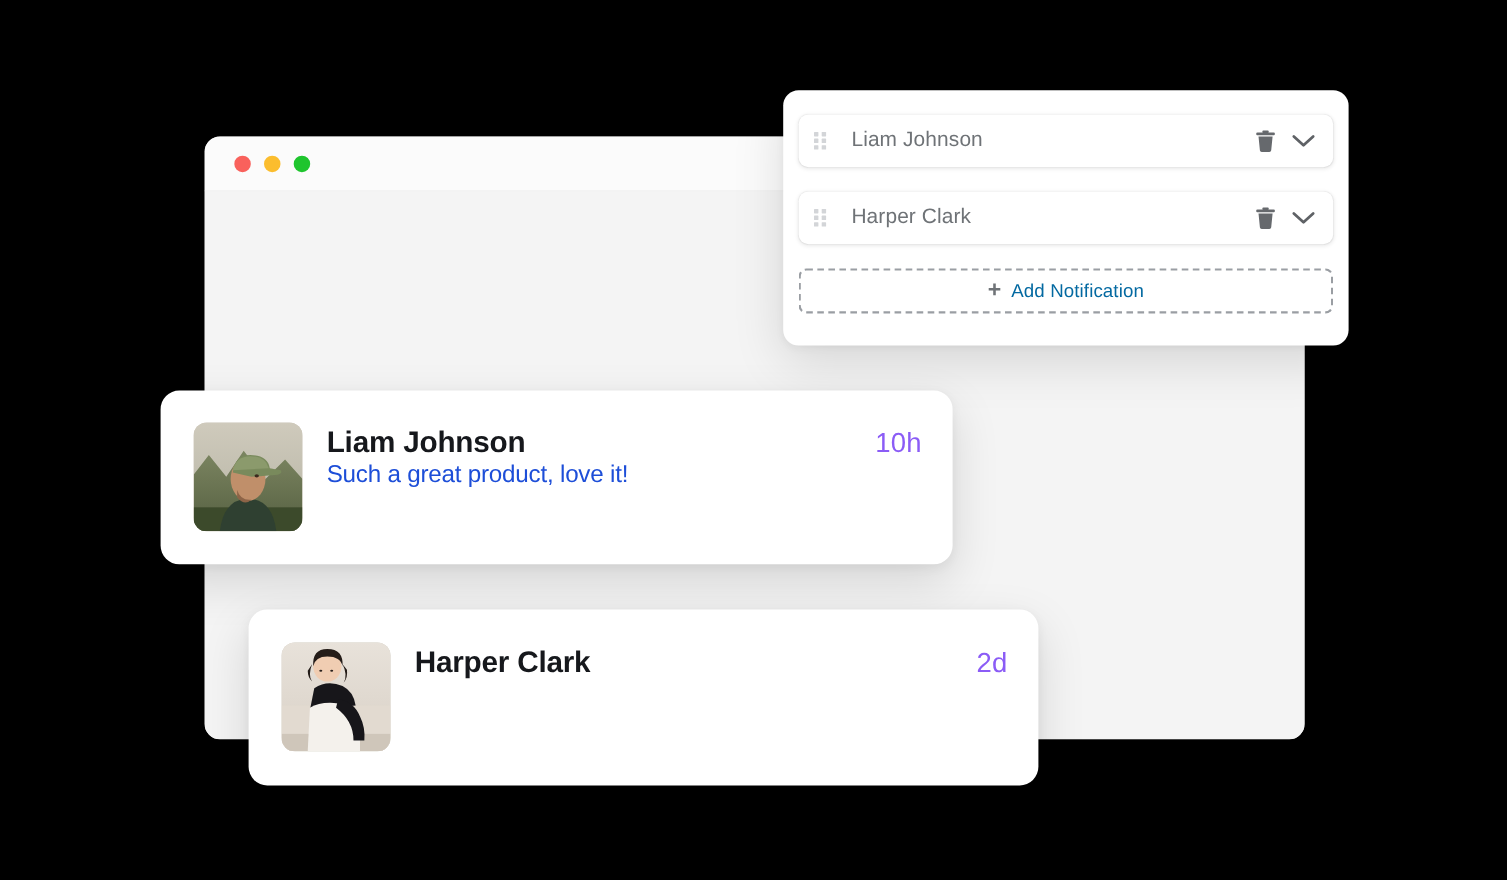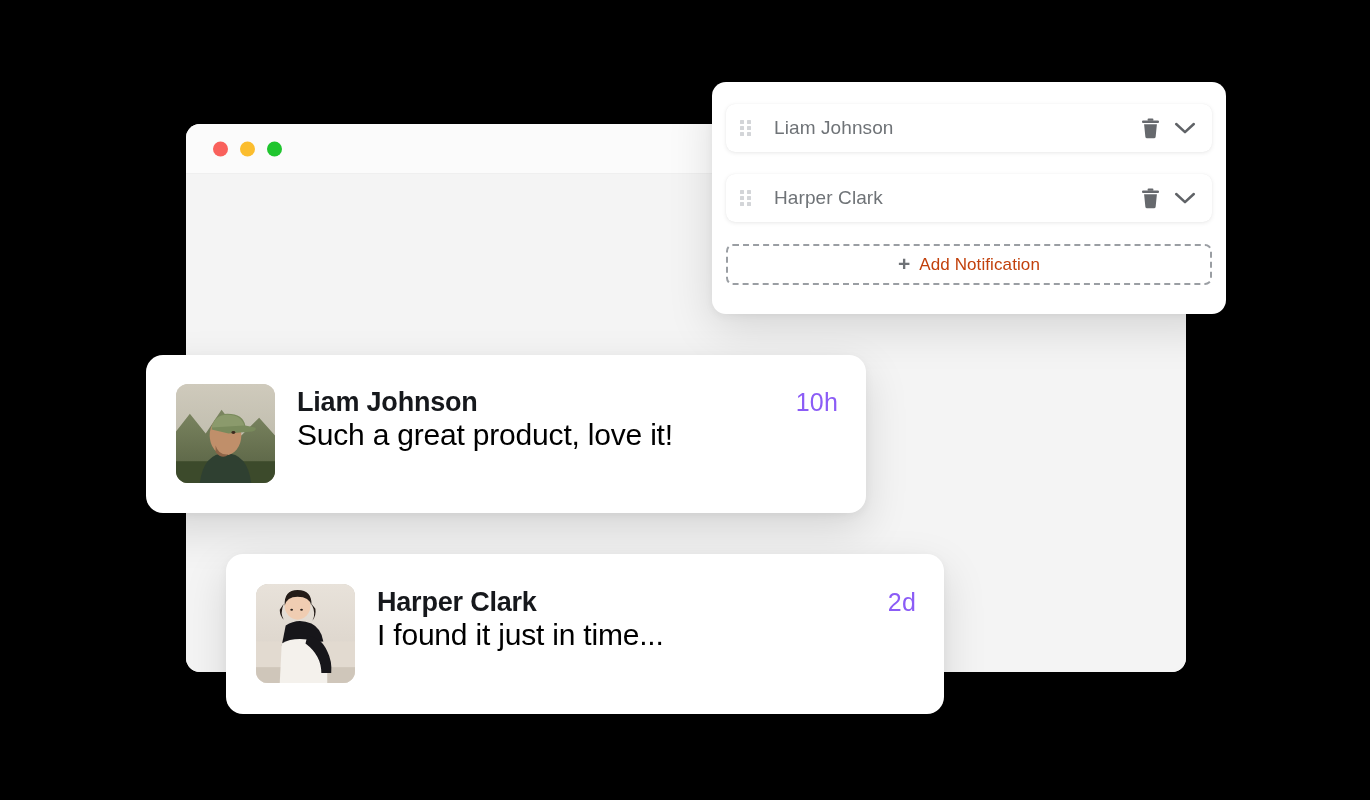--- a/index.html
+++ b/index.html
@@ -92,21 +92,21 @@
     border-radius:7px;
     background:transparent;
     display:flex; align-items:center; justify-content:center; gap:9px;
     cursor:pointer;
     width:100%;
   }
   .add-plus {
     font-size:21px; line-height:1; font-weight:700; color:#6f7377;
     position:relative; top:-1px;
   }
-  .add-label { font-size:17px; color:#c2410c; letter-spacing:0.1px; }
+  .add-label { font-size:17px; color:#0369a1; letter-spacing:0.1px; }
 
   
   .notif-card {
     position:absolute;
     background:#ffffff;
     border-radius:17px;
     box-shadow:0 16px 44px rgba(0,0,0,0.13), 0 3px 10px rgba(0,0,0,0.05);
     display:flex; align-items:flex-start;
   }
   .card-one { left:146px; top:355px; width:720px; height:158px; padding:29px 28px 0 30px; }
@@ -127,21 +127,21 @@
   .card-name {
     font-size:27px; font-weight:700; color:#16181c;
     letter-spacing:-0.2px; white-space:nowrap;
   }
   .card-time {
     margin-left:auto; font-size:25px; color:#8b5cf6;
     font-weight:400; letter-spacing:0.2px; white-space:nowrap;
   }
   .card-message {
     margin-top:17px;
-    font-size:30px; color:#000000; font-weight:400;
+    font-size:22px; color:#1d4ed8; font-weight:400;
     letter-spacing:-0.2px; white-space:nowrap;
   }
 </style>
 </head>
 <body>
 
 <div id="stage">
 
   <div class="app-window">
     <div class="app-titlebar">
@@ -269,17 +269,16 @@
         <path d="M52 52 q14 2 20 16 q5 10 4 22 l-10 0 q0-18-16-30z" fill="#17161a"></path>
         <ellipse cx="46" cy="26" rx="1.4" ry="1" fill="#2a211c"></ellipse>
         <ellipse cx="36" cy="26" rx="1.4" ry="1" fill="#2a211c"></ellipse>
       </svg>
     </span>
     <span class="card-text">
       <span class="card-row-top">
         <span class="card-name">Harper Clark</span>
         <span class="card-time">2d</span>
       </span>
-      <span class="card-message">I found it just in time...</span>
     </span>
   </div>
 
 </div>
 
 </body></html>

